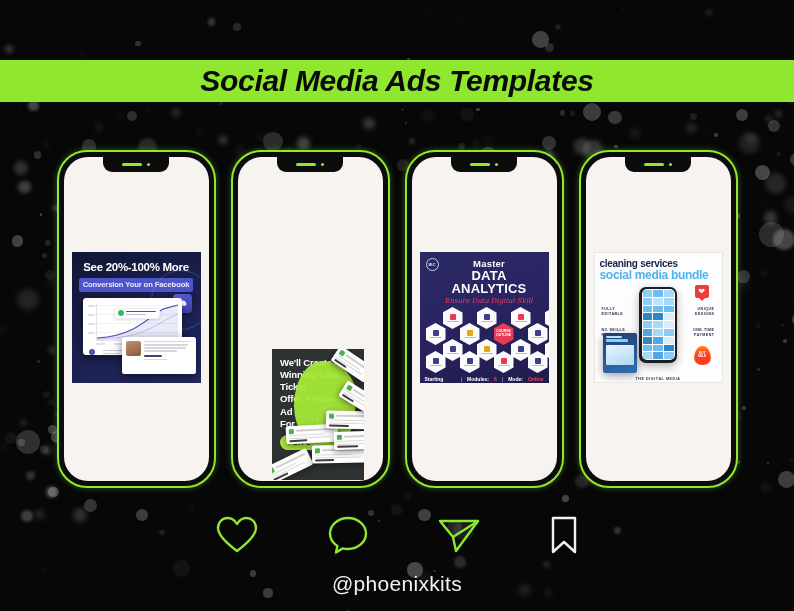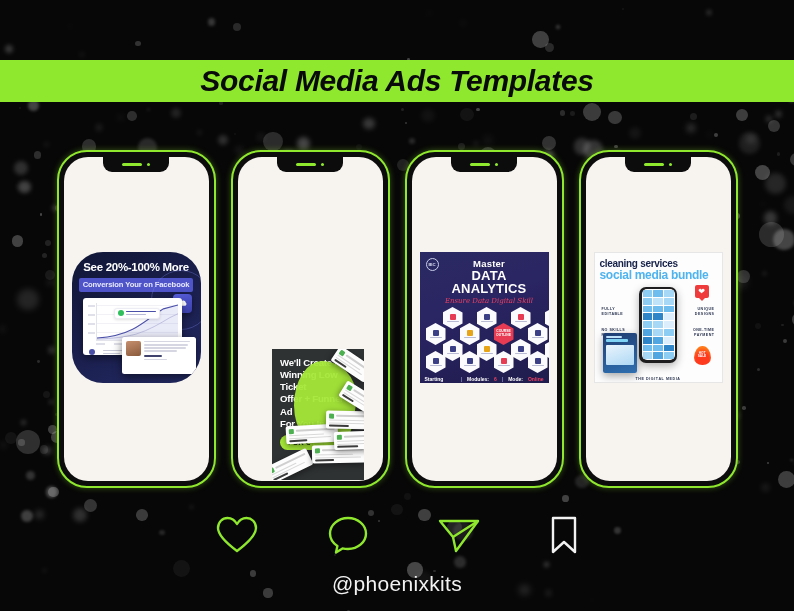--- a/index.html
+++ b/index.html
@@ -54,21 +54,21 @@
     border-bottom-left-radius:9px; border-bottom-right-radius:9px;
     display:flex; align-items:center; justify-content:center; gap:5px;
     z-index:3;
   }
   .speaker { width:20px; height:3px; border-radius:2px; background:#8fe82e; }
   .cam { width:3.5px; height:3.5px; border-radius:50%; background:#8fe82e; }
 
   .post { position:absolute; left:8px; right:8px; top:95px; height:131px; overflow:hidden; }
 
   
-  .p1 { background:linear-gradient(150deg,#101735 0%,#1b2050 55%,#232a63 100%); padding:9px 7px 4px;border-radius:31px; }
+  .p1 { background:linear-gradient(150deg,#101735 0%,#1b2050 55%,#232a63 100%); padding:9px 7px 4px; }
   .p1 .h1 { color:#fff; font-size:11.5px; font-weight:bold; text-align:center; letter-spacing:-0.3px; line-height:1.1; }
   .p1 .sub {
     margin:4px auto 0; background:#4f55c9; color:#e8e9ff;
     font-size:7.6px; font-weight:bold; text-align:center;
     padding:2.5px 4px; border-radius:2px; width:fit-content; letter-spacing:-0.1px;
   }
   .p1 .cardwrap { position:relative; margin-top:6px; height:74px; }
   .chartcard {
     position:absolute; left:4px; right:12px; top:0; height:57px;
     background:#fff; border-radius:3px; padding:5px 4px 3px;

